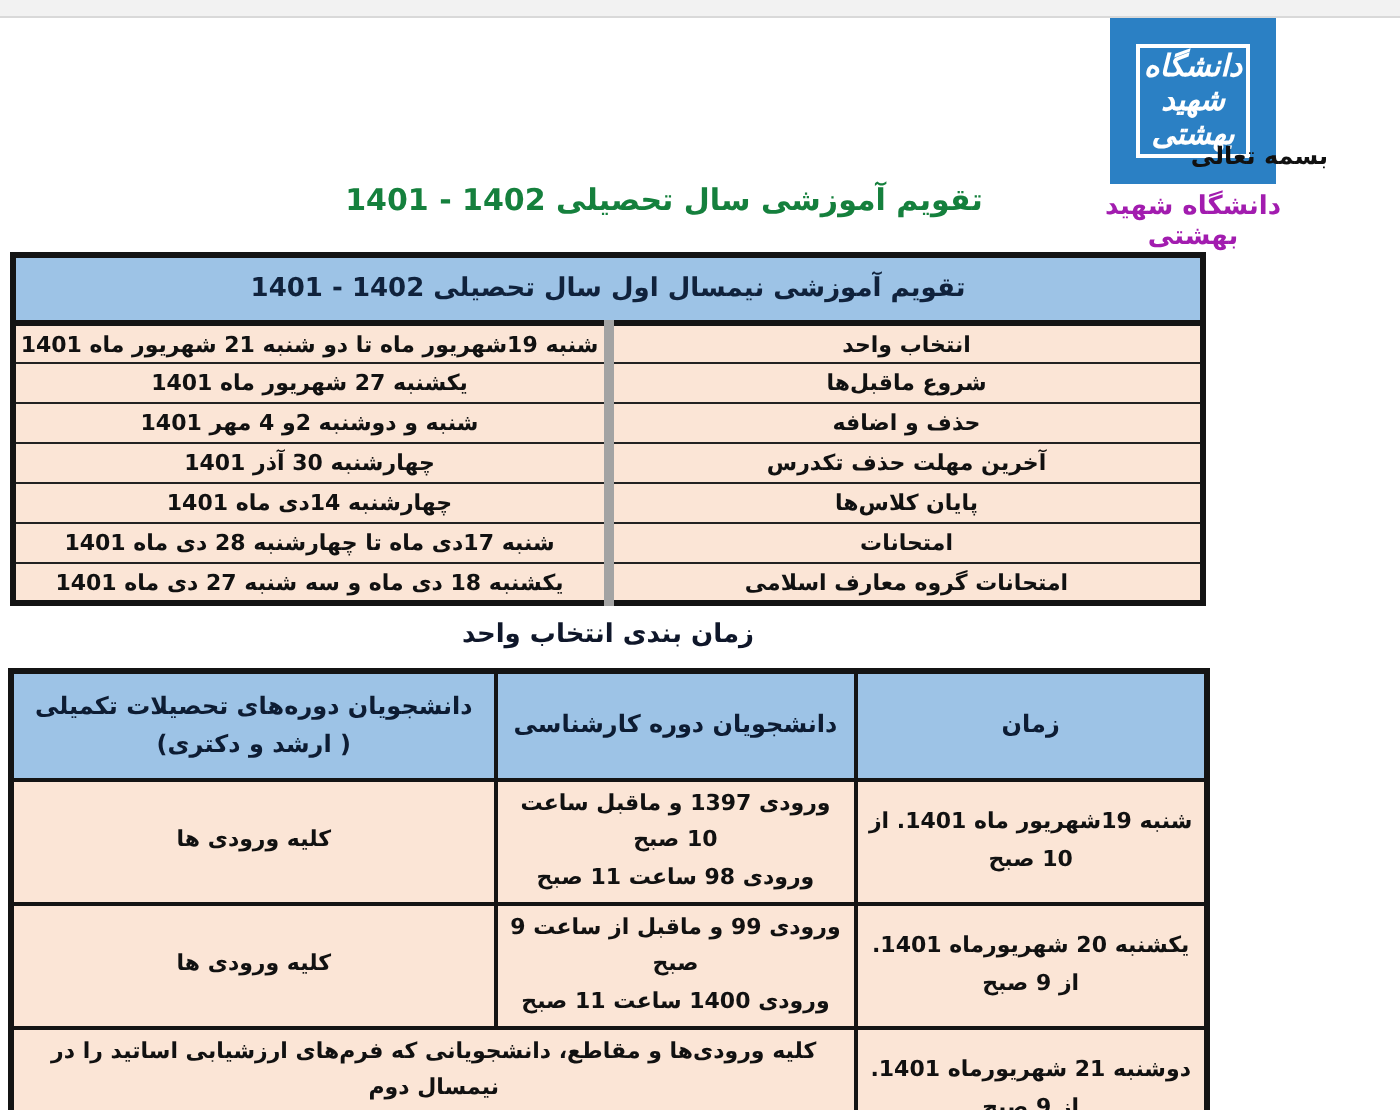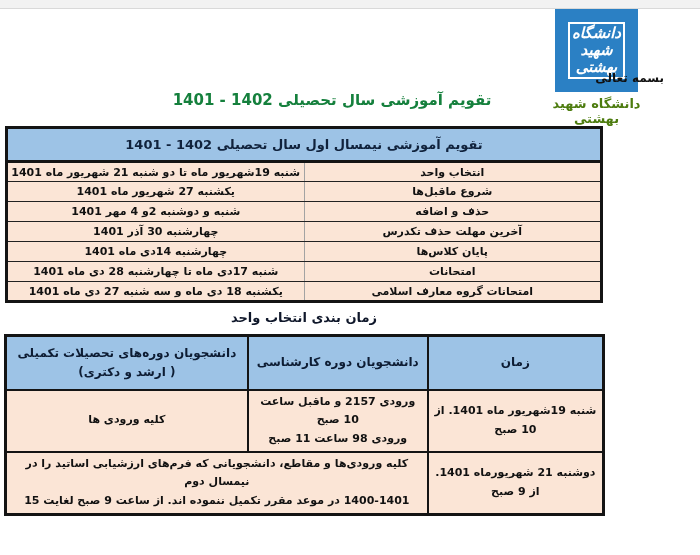--- a/index.html
+++ b/index.html
@@ -21,21 +21,21 @@
   }
   .logo-inner{
     width:100%;height:100%;box-sizing:border-box;
     border:2px solid #ffffff;
     display:flex;flex-direction:column;align-items:center;justify-content:center;
     color:#ffffff;font-size:15px;line-height:1.15;
     font-style:italic;letter-spacing:-1px;
   }
   .logo-caption{
     position:absolute;top:96px;left:540px;width:113px;
-    text-align:center;color:#4d7c0f;font-size:13px;
+    text-align:center;color:#a21caf;font-size:13px;
   }
   .bismillah{
     position:absolute;top:71px;left:0;width:664px;
     text-align:right;color:#111;font-size:12px;
   }
   .main-title{
     position:absolute;top:91px;left:0;width:664px;
     text-align:center;color:#15803d;font-size:15px;
   }
   
@@ -46,21 +46,21 @@
     border:3px solid #141414;
   }
   .tbl1 .thead td{
     background:#9dc3e6;height:34px;font-size:13px;color:#10223c;
     border-bottom:3px solid #141414;
   }
   .tbl1 tbody td{
     background:#fbe5d6;height:20px;font-size:11px;
     border:1px solid #222;
   }
-  .tbl1 td.event{width:293px;border-left:1px solid #a3a3a3;}
+  .tbl1 td.event{width:293px;border-left:5px solid #a3a3a3;}
   .tbl1 td.date{width:305px;}
   .section-title{
     position:absolute;top:310px;left:0;width:608px;
     text-align:center;color:#0f172a;font-size:13px;
   }
   .tbl2{
     position:absolute;top:334px;right:95px;width:601px;
     border:3px solid #141414;
   }
   .tbl2 td{border:2px solid #141414;}
@@ -139,22 +139,30 @@
       <td class="c-time">زمان</td>
       <td class="c-ug">دانشجویان دوره کارشناسی</td>
       <td class="c-grad">
         <span class="line">دانشجویان دوره‌های تحصیلات تکمیلی</span>
         <span class="line">( ارشد و دکتری)</span>
       </td>
     </tr>
     <tr class="r1">
       <td class="c-time">شنبه 19شهریور ماه 1401. از 10 صبح</td>
       <td class="c-ug">
-        <span class="line">ورودی 2157 و ماقبل ساعت 10 صبح</span>
+        <span class="line">ورودی 1397 و ماقبل ساعت 10 صبح</span>
         <span class="line">ورودی 98 ساعت 11 صبح</span>
+      </td>
+      <td class="c-grad">کلیه ورودی ها</td>
+    </tr>
+    <tr class="r2">
+      <td class="c-time">یکشنبه 20 شهریورماه 1401. از 9 صبح</td>
+      <td class="c-ug">
+        <span class="line">ورودی 99 و ماقبل از ساعت 9 صبح</span>
+        <span class="line">ورودی 1400 ساعت 11 صبح</span>
       </td>
       <td class="c-grad">کلیه ورودی ها</td>
     </tr>
     <tr class="r3">
       <td class="c-time">دوشنبه 21 شهریورماه 1401. از 9 صبح</td>
       <td colspan="2">
         <span class="line">کلیه ورودی‌ها و مقاطع، دانشجویانی که فرم‌های ارزشیابی اساتید را در نیمسال دوم</span>
         <span class="line">1400-1401 در موعد مقرر تکمیل ننموده اند. از ساعت 9 صبح لغایت 15</span>
       </td>
     </tr>

